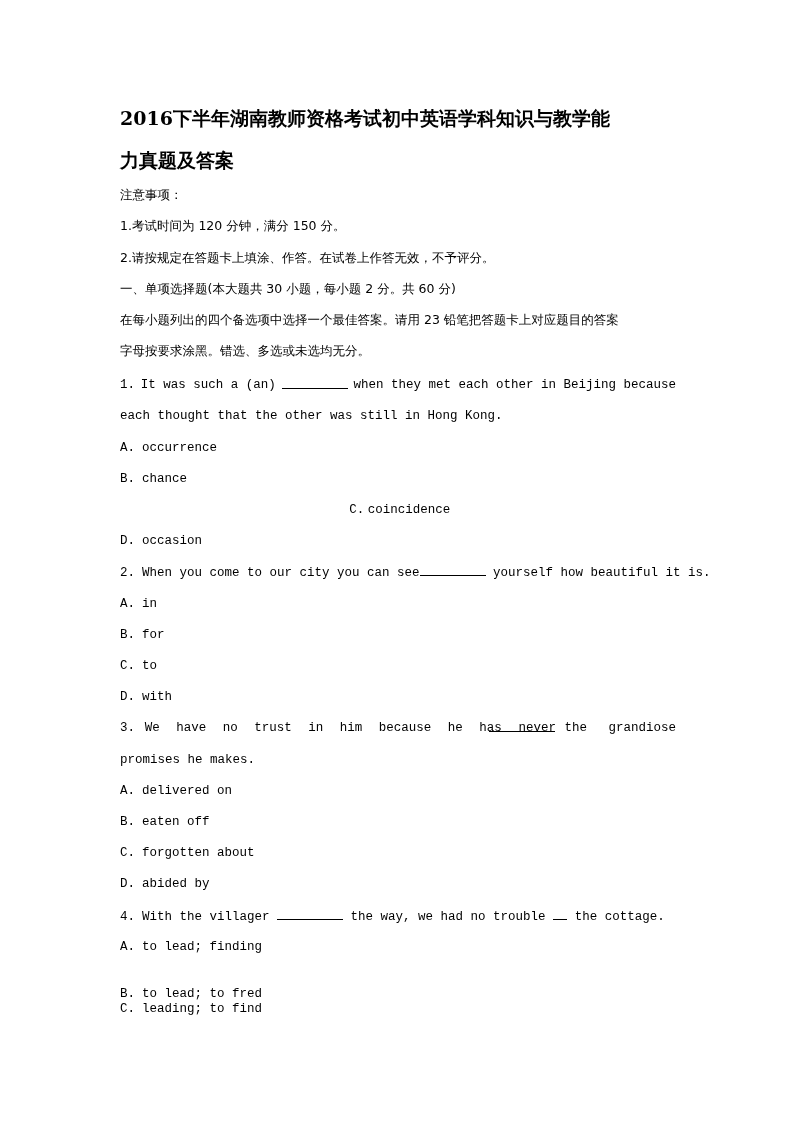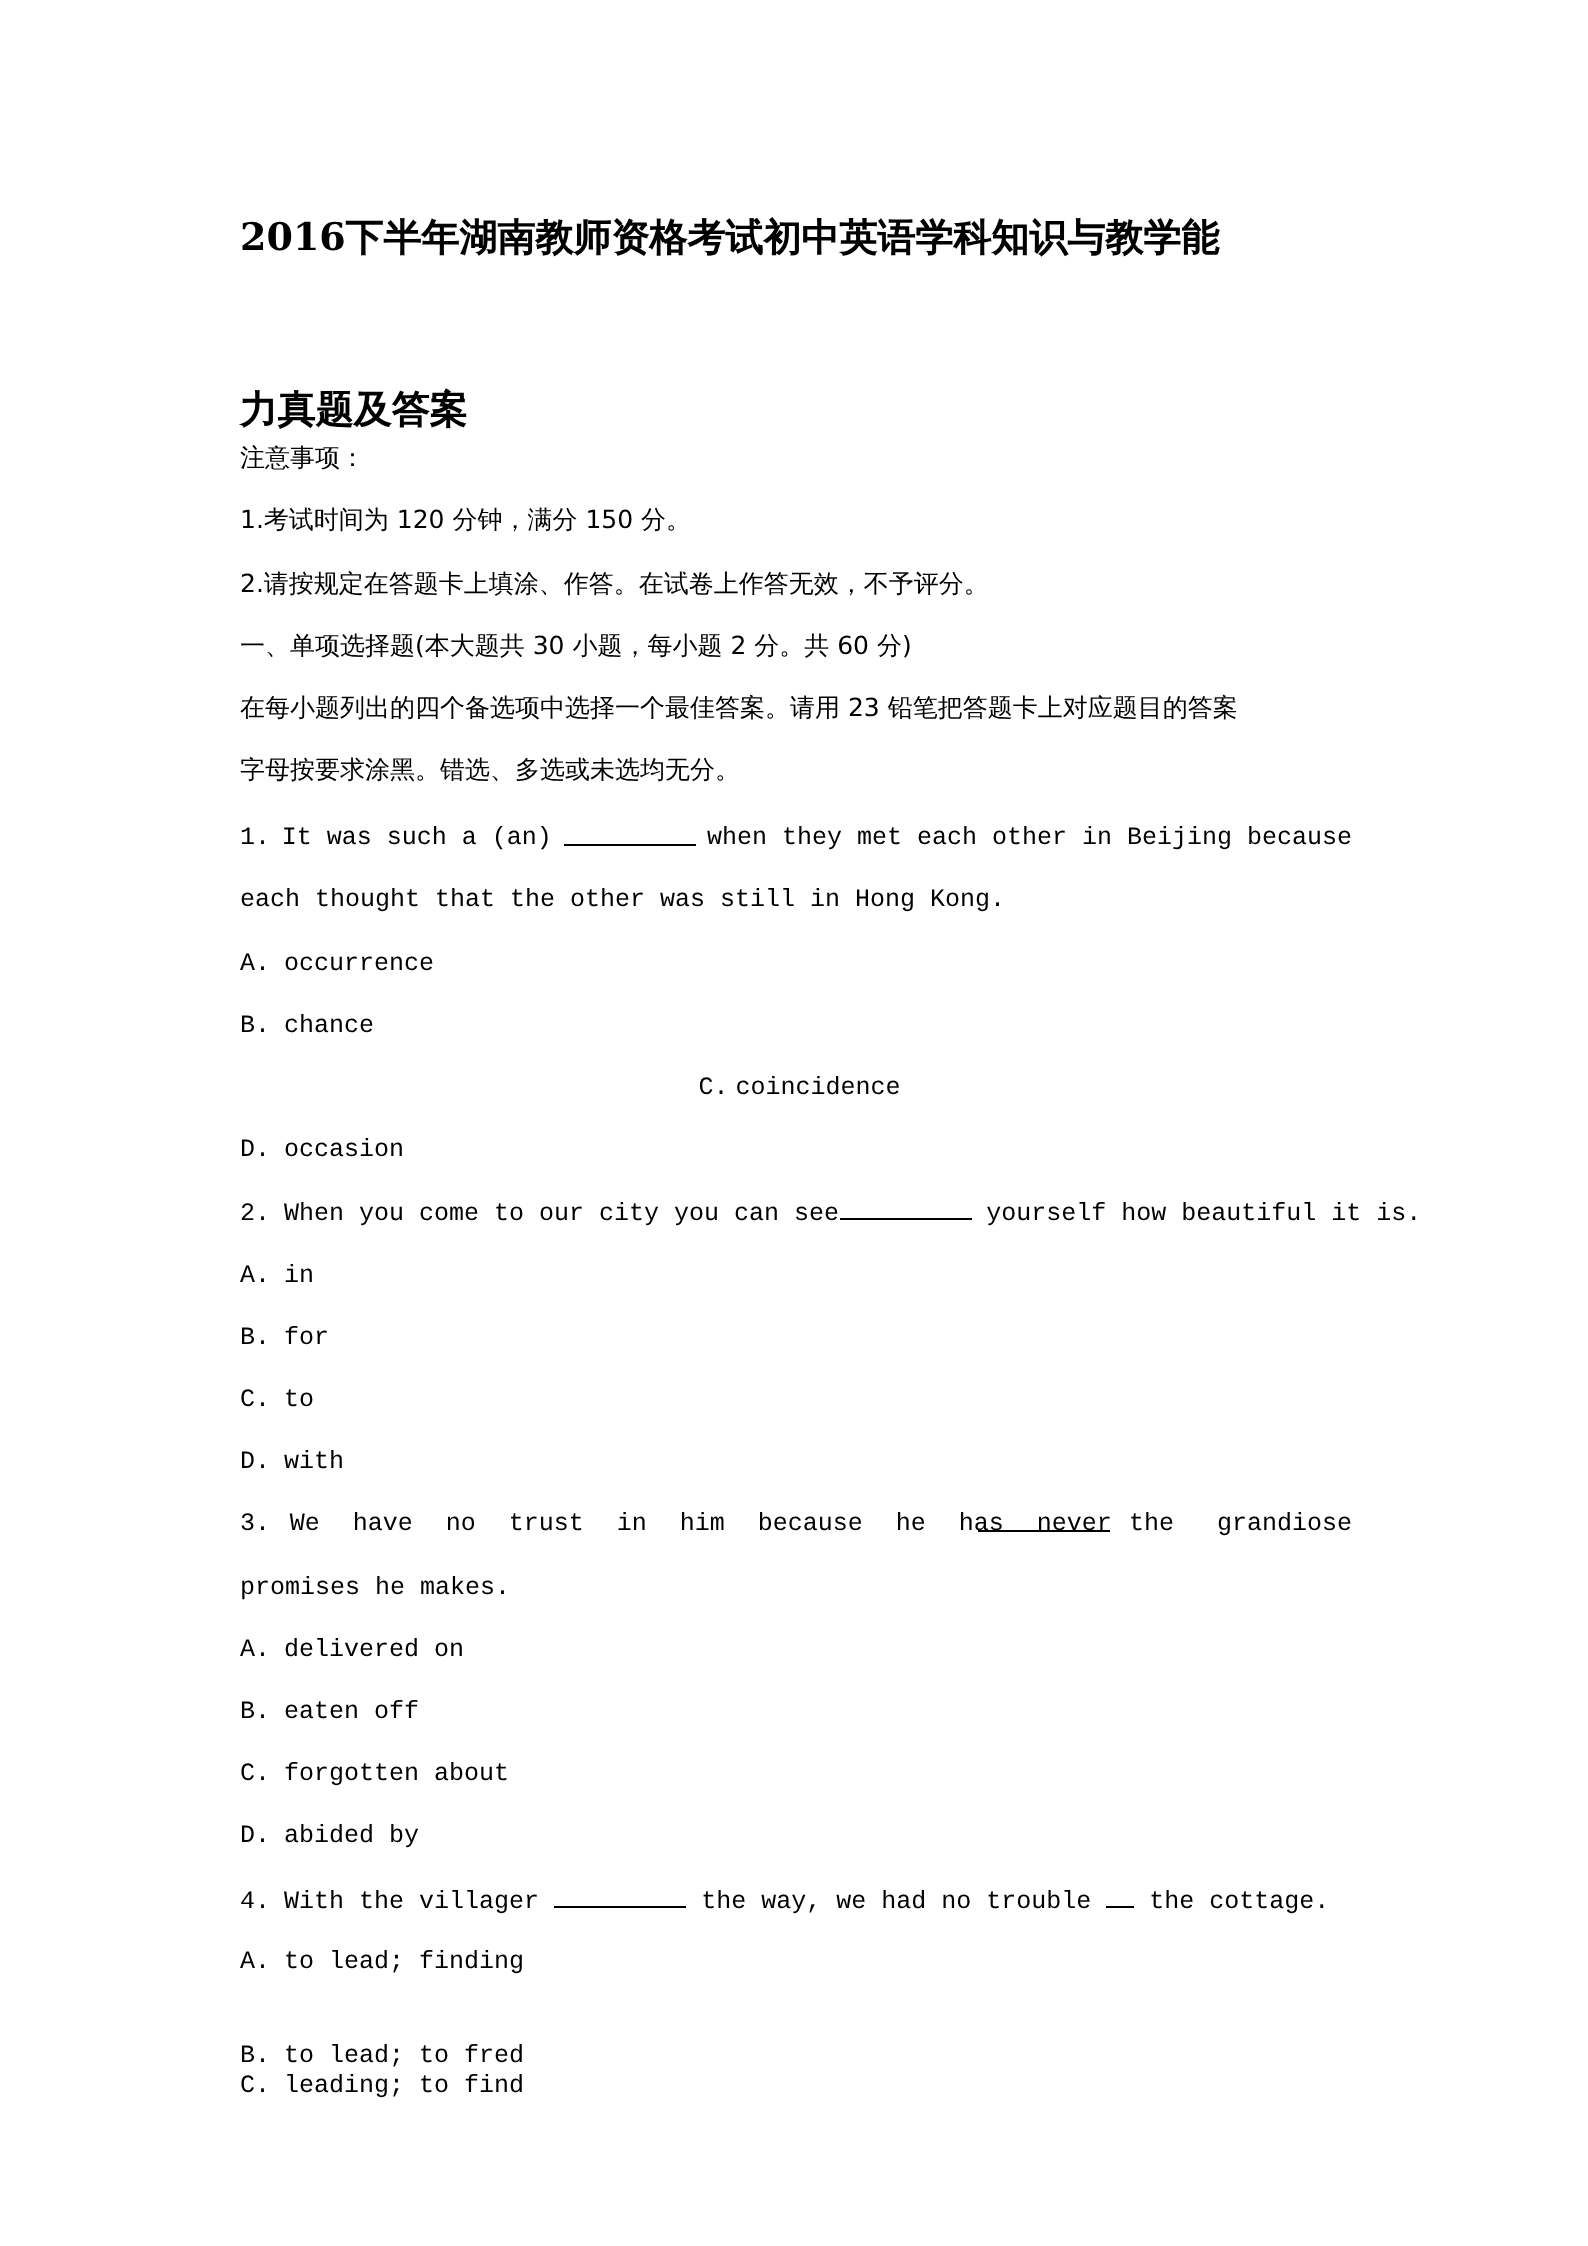--- a/index.html
+++ b/index.html
@@ -5,34 +5,34 @@
     html, body { margin: 0; padding: 0; background: #ffffff; }
     body { width: 794px; height: 1123px; position: relative; overflow: hidden; color: #000; }
     .page { position: absolute; left: 120px; top: 0; width: 556px; }
     .title {
       font-family: "DejaVu Serif", "Liberation Serif", serif;
       font-size: 19px; font-weight: bold; text-align: left;
       position: absolute; left: 0; width: 556px; white-space: nowrap;
     }
     .line {
       position: absolute; left: 0; width: 556px;
-      font-size: 12.5px; line-height: 16px; white-space: nowrap; margin-top: 34px;
+      font-size: 12.5px; line-height: 16px; white-space: nowrap;
     }
     .cn { font-family: "DejaVu Sans", "Liberation Sans", sans-serif; font-size: 12.5px; }
     .en { font-family: "Liberation Mono", "DejaVu Sans Mono", monospace; font-size: 12.5px; }
     .blank { display: inline-block; border-bottom: 1px solid #000; height: 11px; vertical-align: baseline; }
     .opt-letter { display: inline-block; width: 22px; }
   </style>
 </head>
 <body>
 
 <div class="page">
 
   <div class="title" style="top:106px;">2016下半年湖南教师资格考试初中英语学科知识与教学能</div>
-  <div class="title" style="top:148px;margin-top:44px;">力真题及答案</div>
+  <div class="title" style="top:148px;">力真题及答案</div>
 
   <div class="line cn" style="top:187px;">注意事项：</div>
   <div class="line cn" style="top:218px;">1.考试时间为 120 分钟，满分 150 分。</div>
   <div class="line cn" style="top:250px;">2.请按规定在答题卡上填涂、作答。在试卷上作答无效，不予评分。</div>
 
   <div class="line cn" style="top:281px;">一、单项选择题(本大题共 30 小题，每小题 2 分。共 60 分)</div>
   <div class="line cn" style="top:312px;">在每小题列出的四个备选项中选择一个最佳答案。请用 23 铅笔把答题卡上对应题目的答案</div>
   <div class="line cn" style="top:343px;">字母按要求涂黑。错选、多选或未选均无分。</div>
 
   <div class="line en" style="top:377px; display:flex; justify-content:space-between;">

